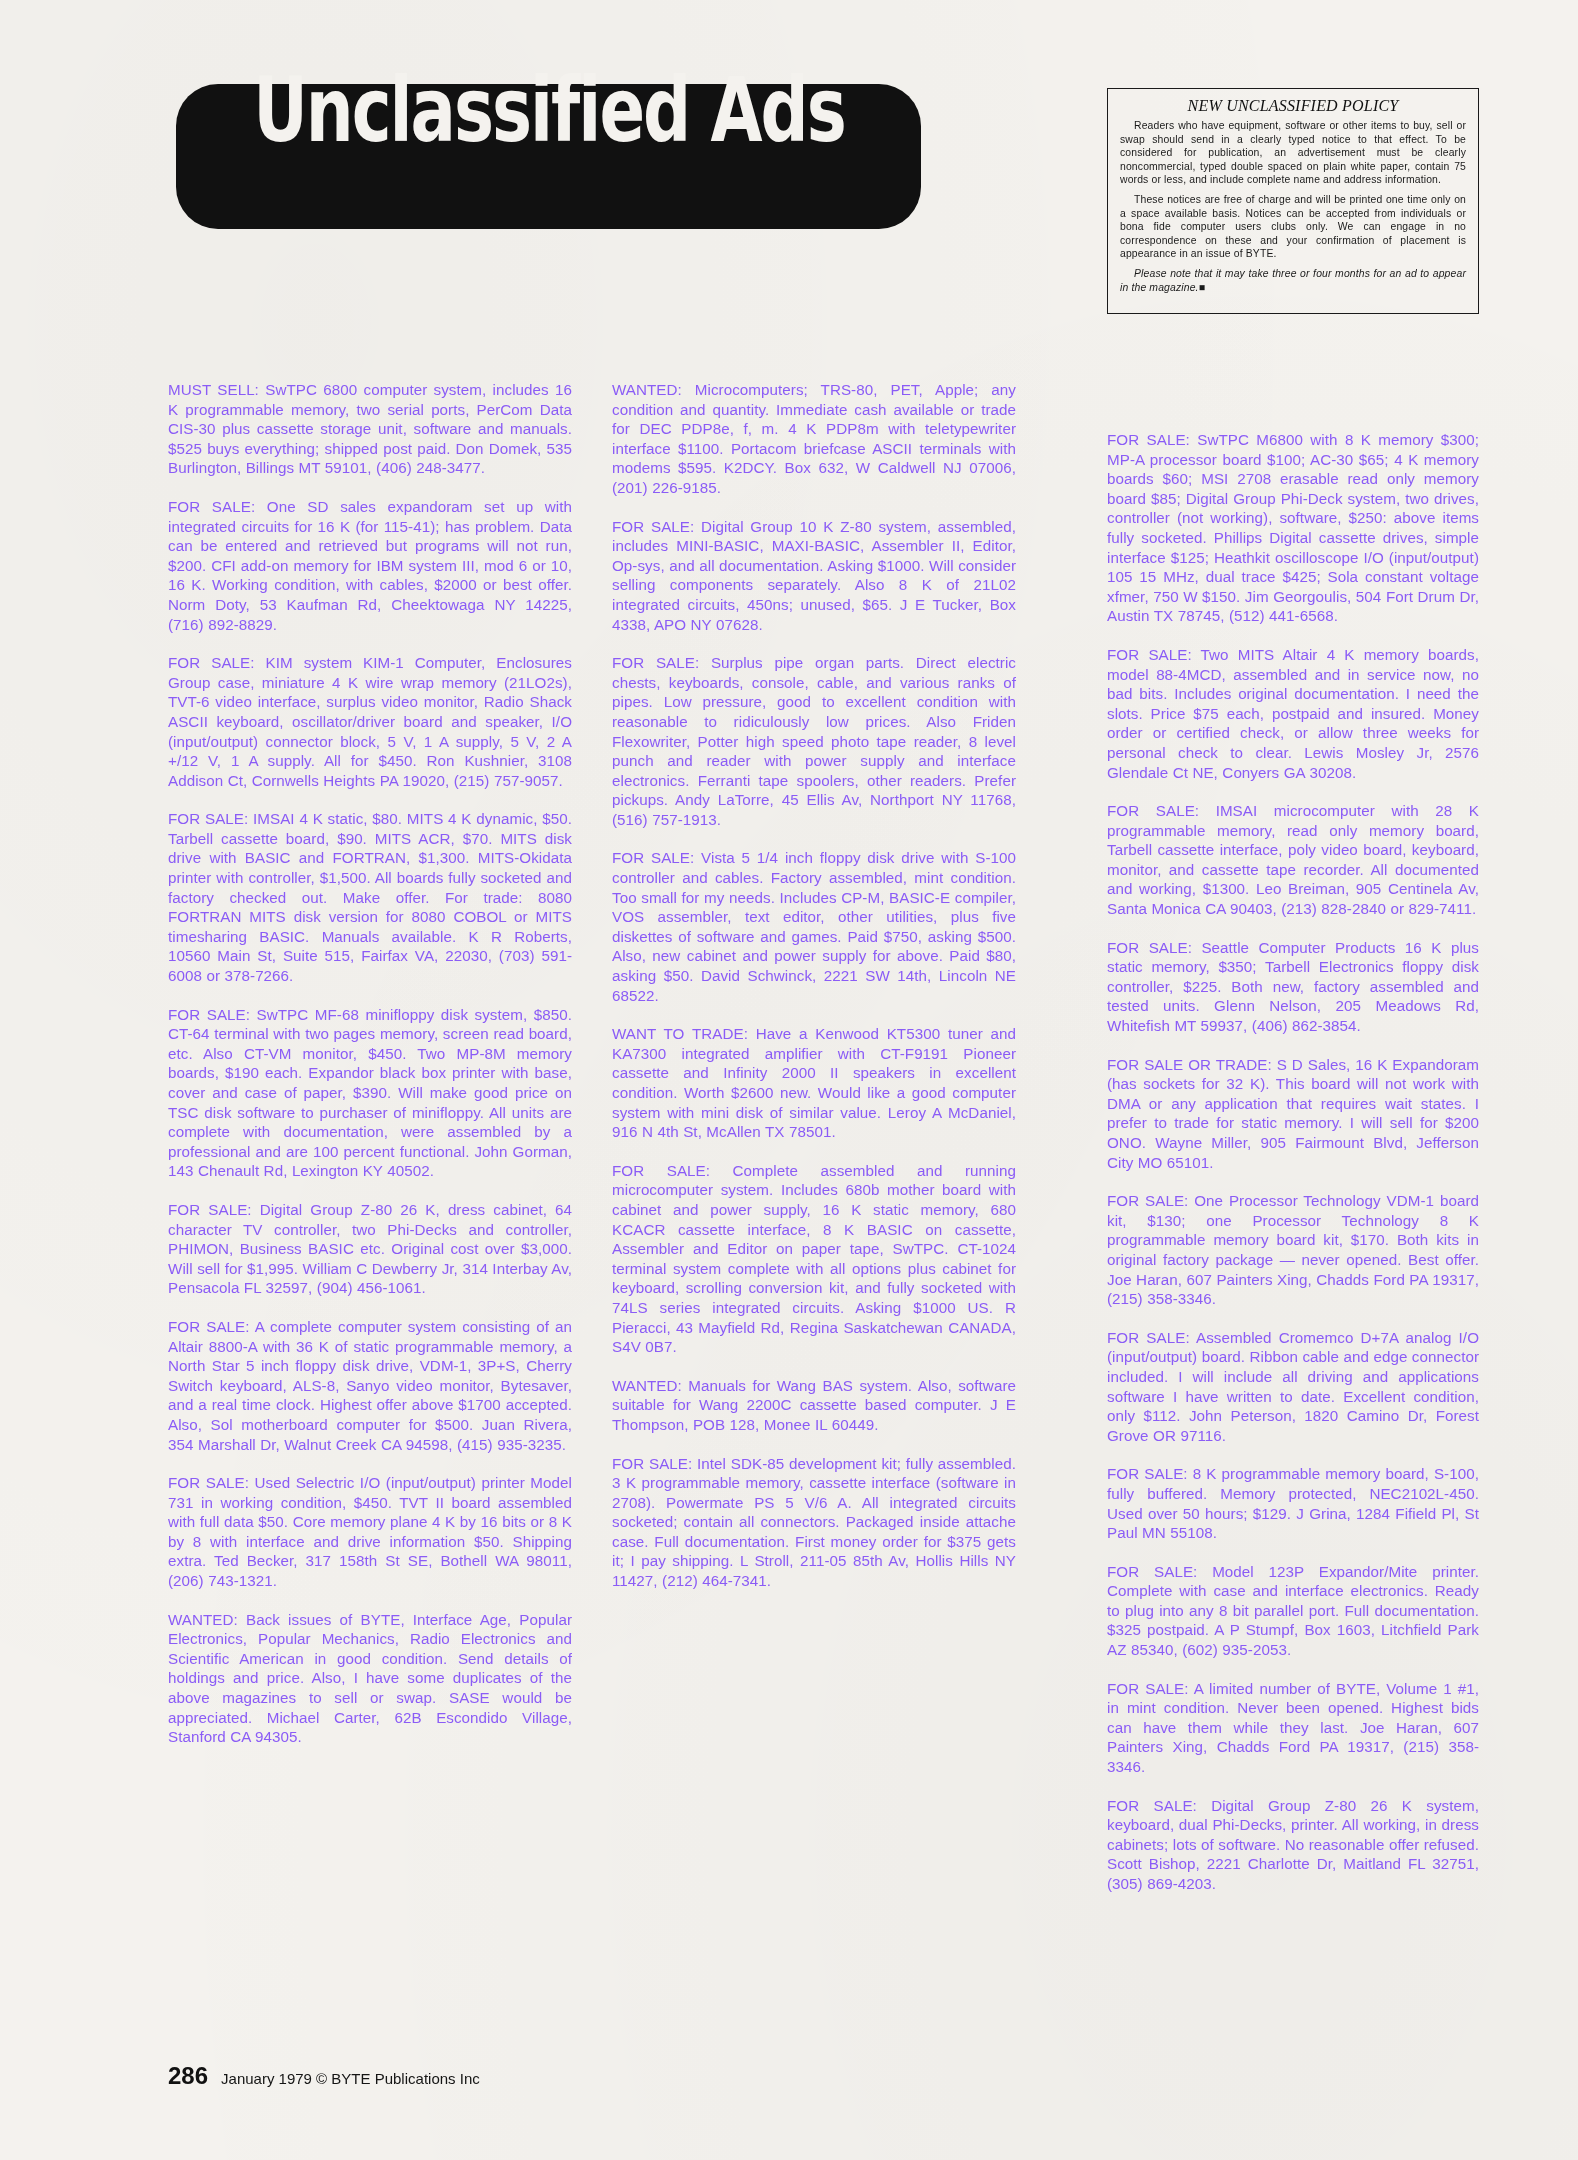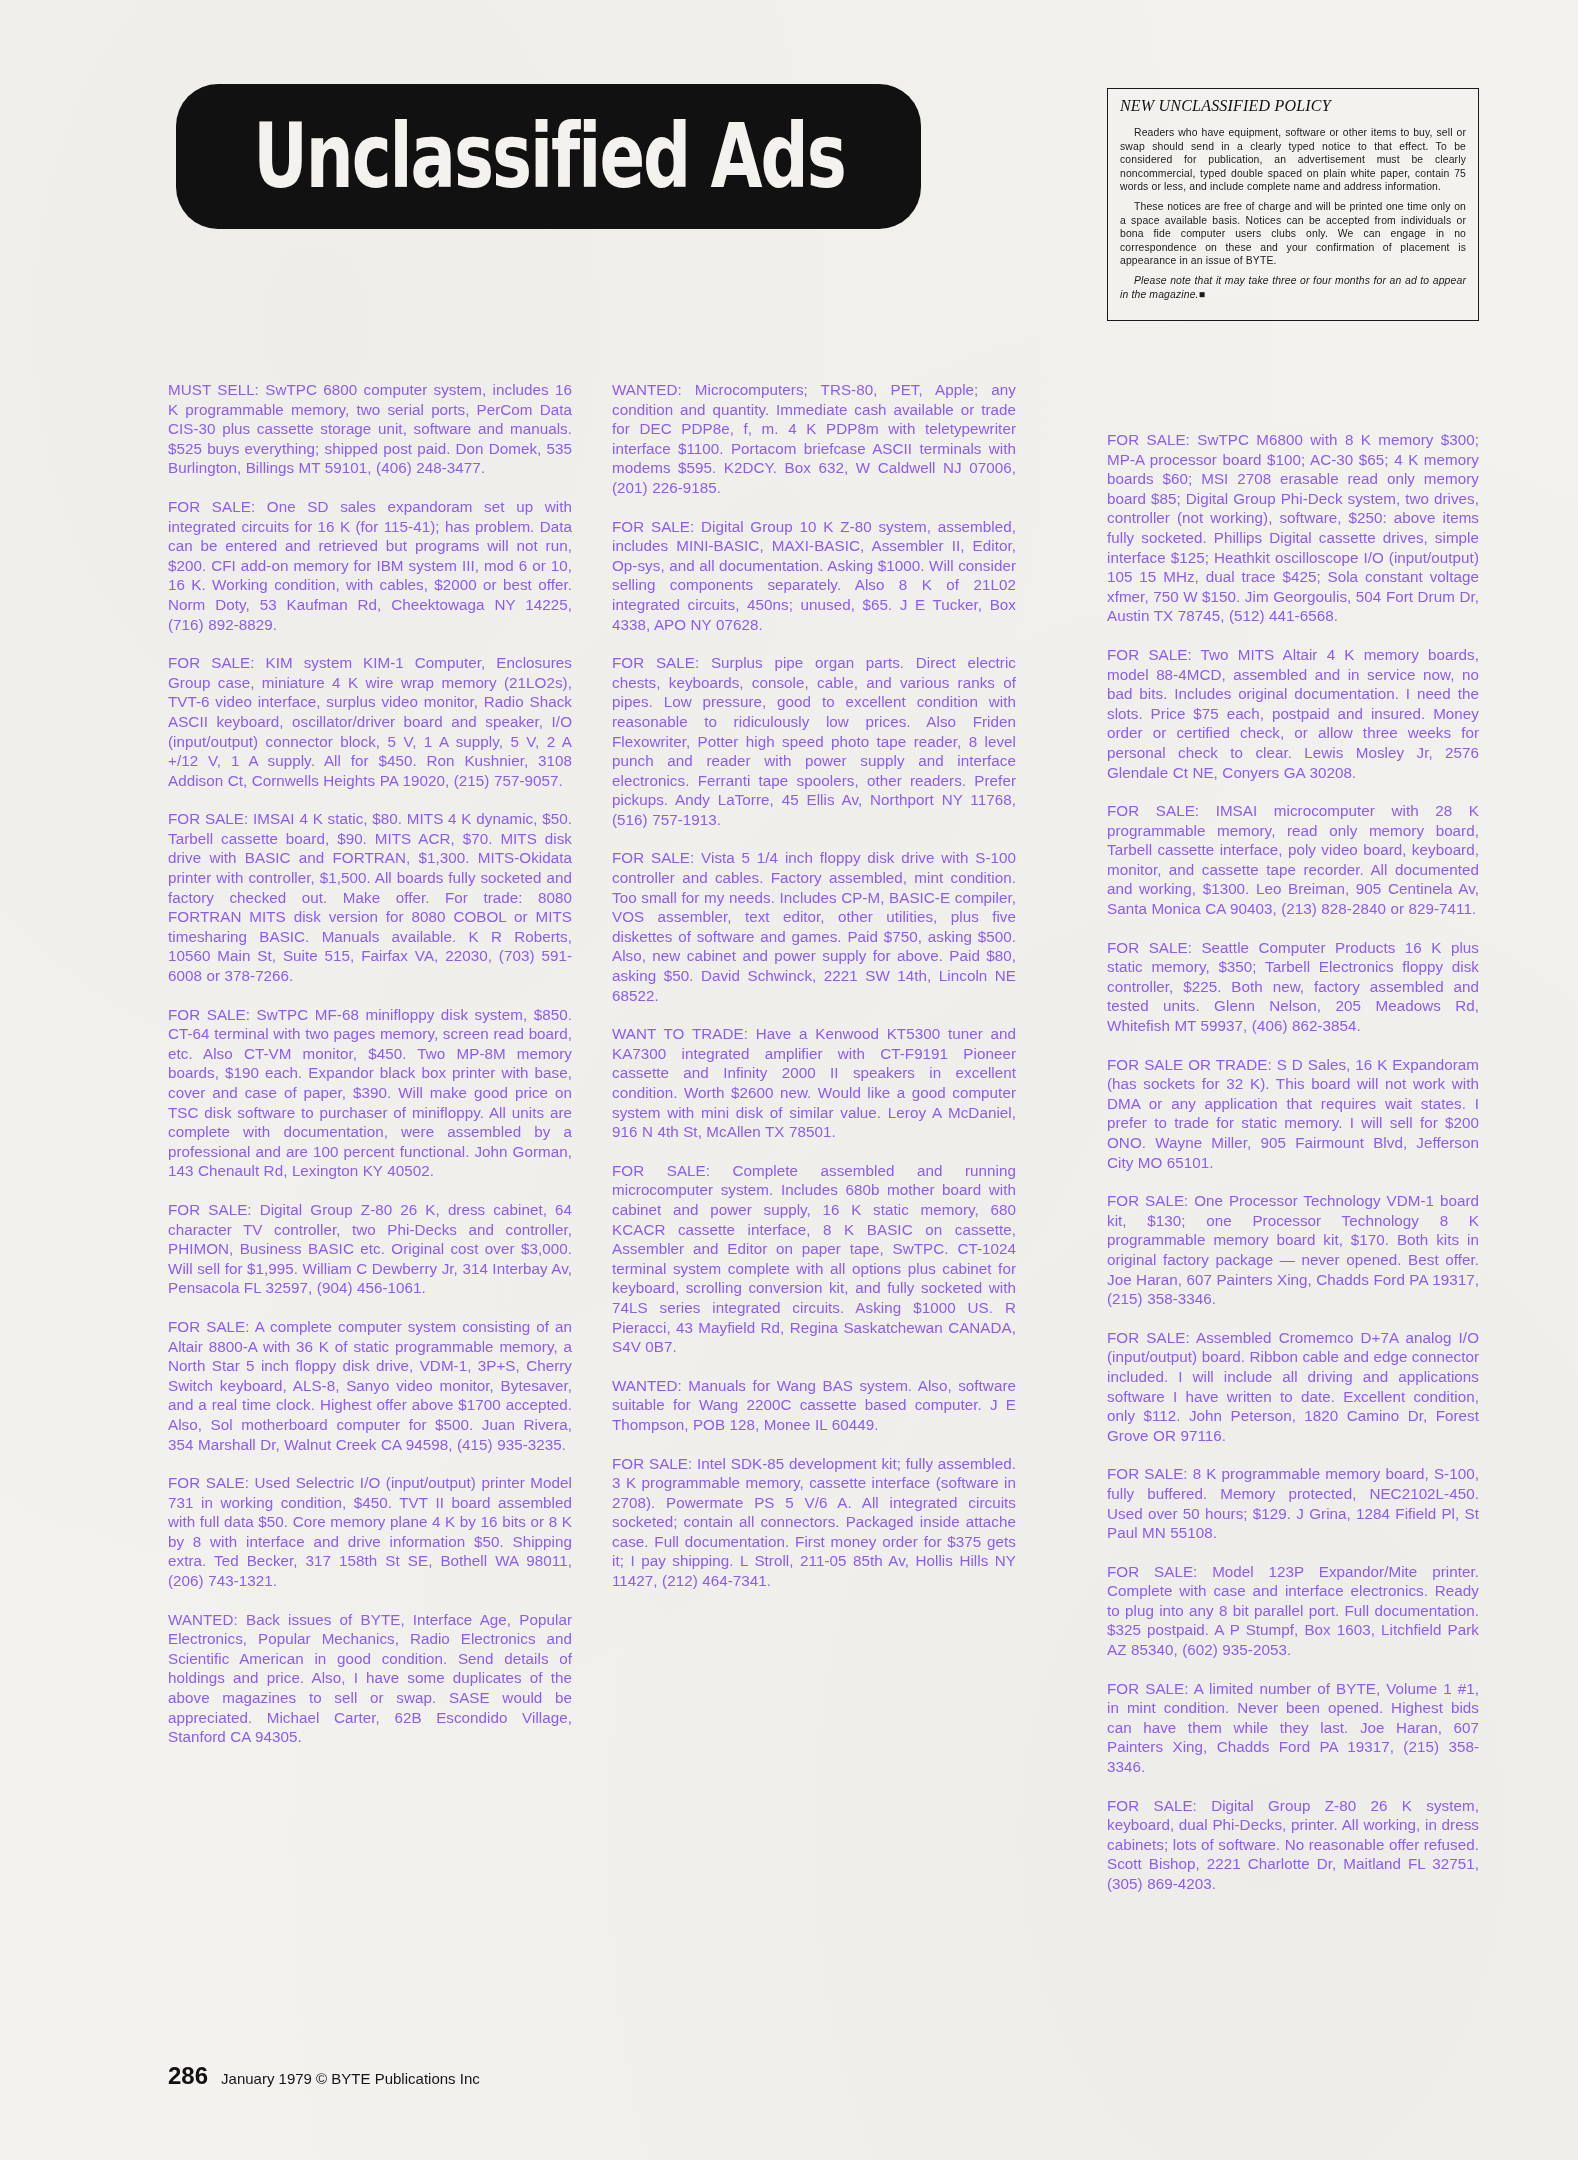--- a/index.html
+++ b/index.html
@@ -29,21 +29,20 @@
   
   .masthead {
     position: absolute;
     left: 176px;
     top: 84px;
     width: 745px;
     height: 145px;
     background: #111;
     border-radius: 42px;
     display: flex;
-    align-items: center;
     justify-content: center;
   }
   .masthead-title {
     color: #f4f2ee;
     font-family: "DejaVu Sans", sans-serif;
     font-size: 66px;
     font-weight: bold;
     letter-spacing: -2px;
     transform: scaleY(1.35) scaleX(1.02);
     white-space: nowrap;
@@ -54,25 +53,26 @@
     position: absolute;
     left: 1107px;
     top: 88px;
     width: 372px;
     border: 1px solid #1a1a1a;
     padding: 8px 12px 12px 12px;
     box-sizing: border-box;
     background: transparent;
   }
   .policy-title {
+    text-align: center;
     font-family: "Liberation Serif", serif;
     font-style: italic;
     font-size: 16px;
     color: #111;
-    margin-bottom: 11px;
+    margin-bottom: 4px;
     letter-spacing: 0.2px;
   }
   .policy-p {
     font-family: "Liberation Sans", sans-serif;
     font-size: 10.4px;
     line-height: 13.6px;
     color: #1a1a1a;
     text-align: justify;
     text-indent: 14px;
     margin: 0 0 6px 0;

